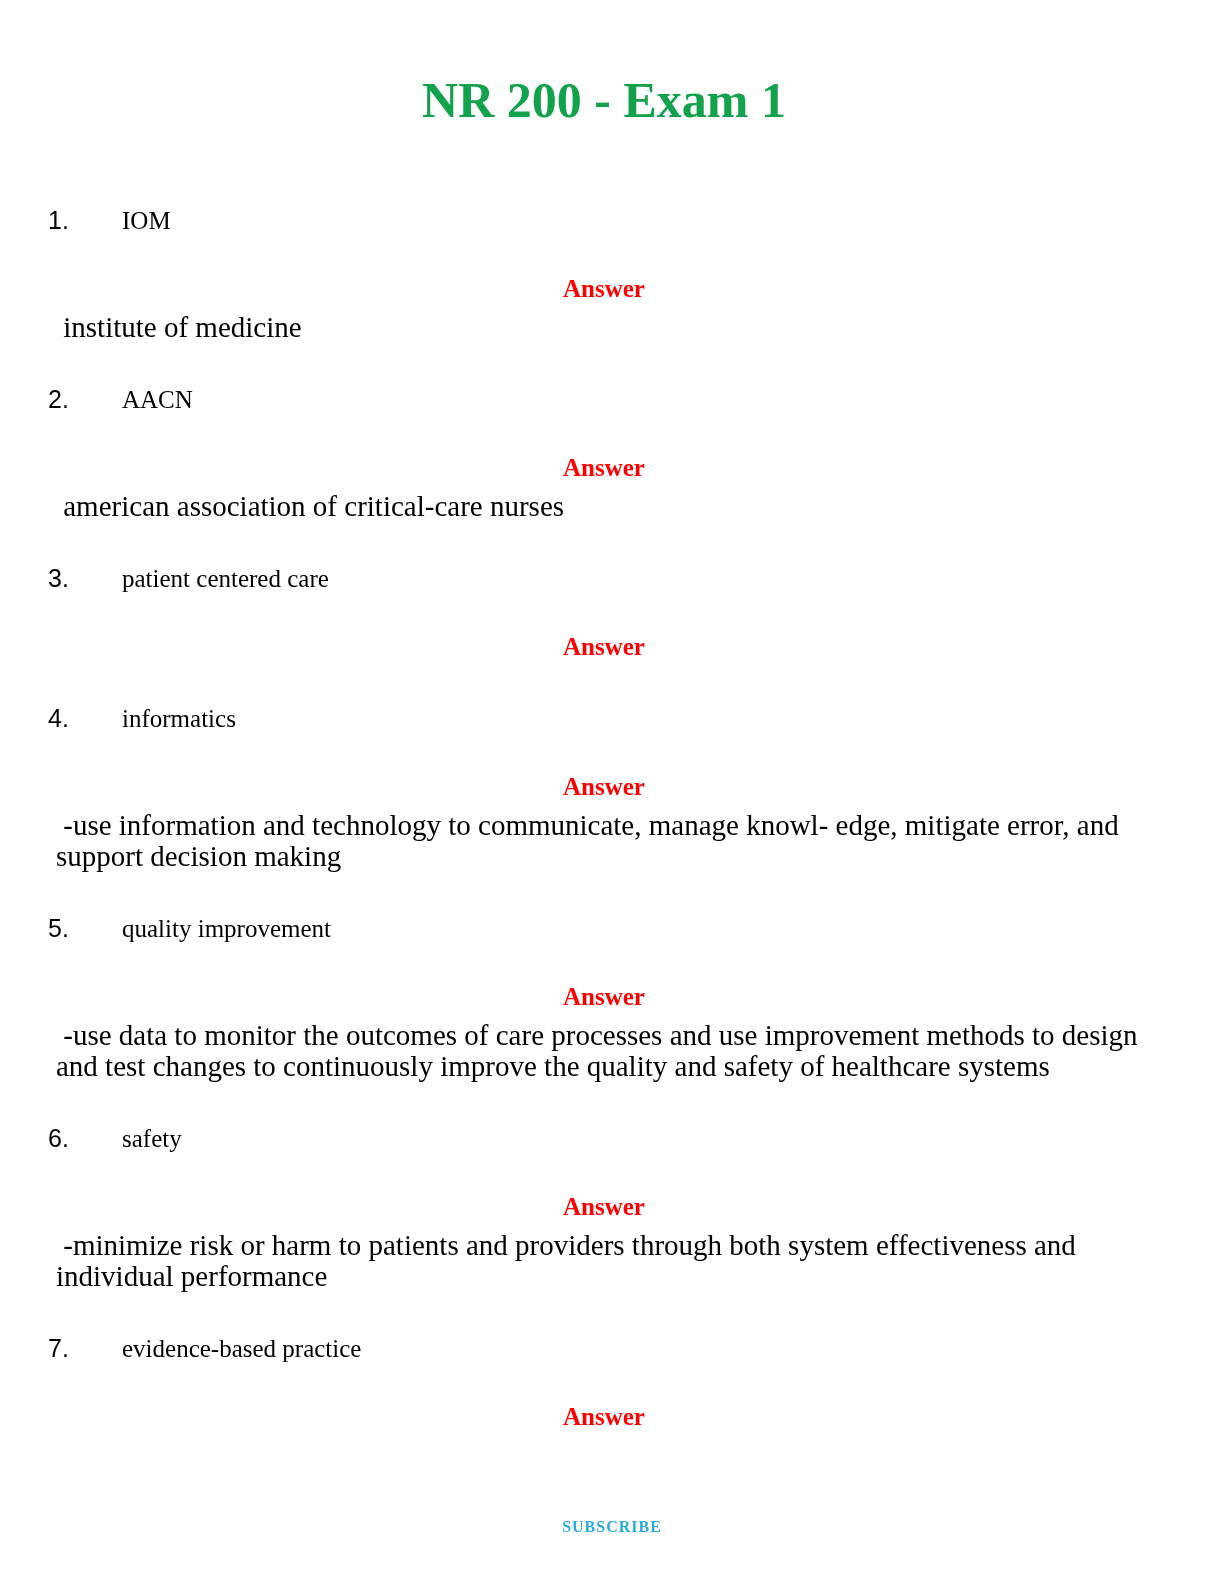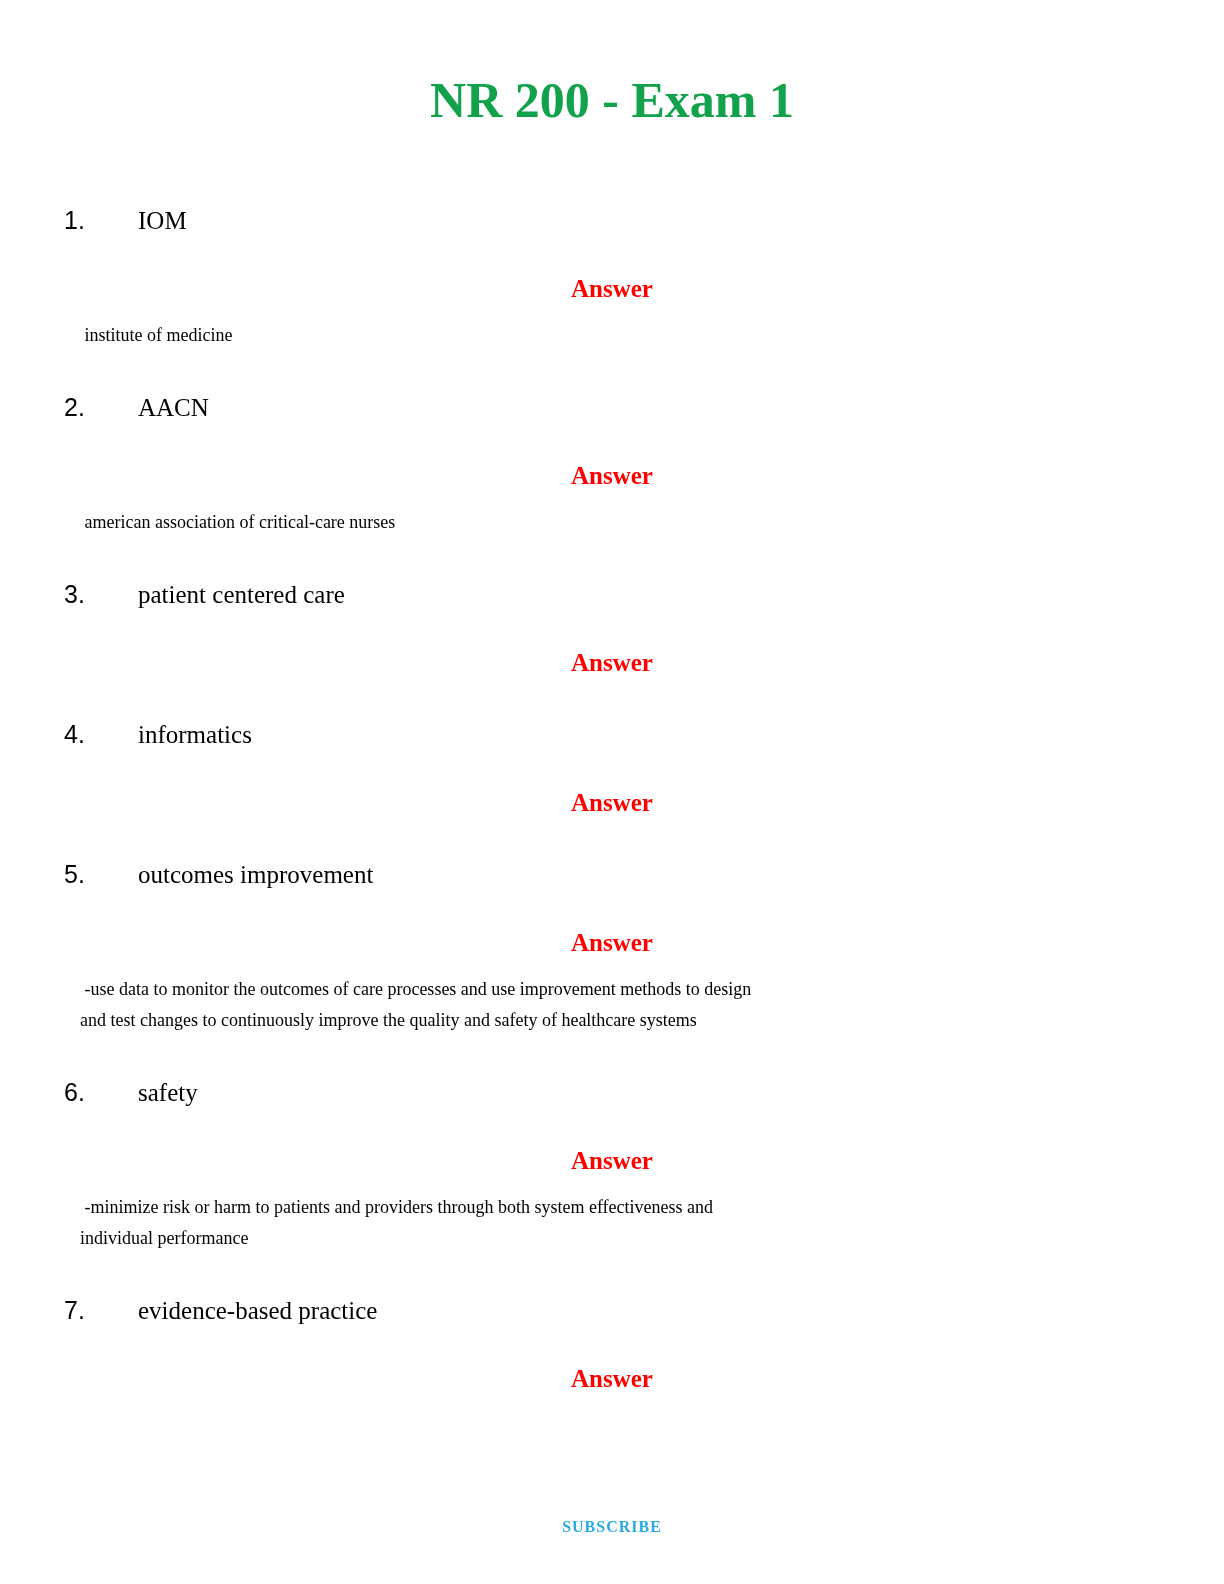--- a/index.html
+++ b/index.html
@@ -6,21 +6,21 @@
   body {
     width: 1224px;
     height: 1584px;
     background: #ffffff;
     color: #000000;
     font-family: "Liberation Serif", serif;
     position: relative;
     overflow: hidden;
   }
   .page {
-    padding: 72px 64px 0 64px;
+    padding: 72px 64px 0 48px;
   }
   .doc-title {
     margin: 0;
     text-align: center;
     font-family: "Liberation Serif", serif;
     font-weight: bold;
     font-size: 50px;
     line-height: 56px;
   }
   .qa-list { margin-top: 76px; }
@@ -42,22 +42,22 @@
     font-family: "Liberation Serif", serif;
     margin-left: 29px;
   }
   .answer-label {
     font-weight: bold;
     font-size: 25px;
     line-height: 31px;
     text-align: center;
   }
   .answer-text {
-    margin: 16px;
-    font-size: 18px;
+    margin: 8px;
+    font-size: 29px;
     line-height: 31px;
     white-space: pre-wrap;
   }
   .subscribe {
     position: absolute;
     top: 1518px;
     left: 0;
     width: 100%;
     text-align: center;
     font-family: "Liberation Serif", serif;
@@ -99,26 +99,28 @@
     </div>
     <div class="answer-label" style="color: rgb(255, 0, 0);">Answer</div>
   </div>
 
   <div class="qa-item">
     <div class="qa-question">
       <span class="q-num">4.</span>
       <span class="q-text">informatics</span>
     </div>
     <div class="answer-label" style="color: rgb(255, 0, 0);">Answer</div>
+    <div class="answer-text"> -use information and technology to communicate, manage knowl- edge, mitigate error, and
+support decision making</div>
   </div>
 
   <div class="qa-item">
     <div class="qa-question">
       <span class="q-num">5.</span>
-      <span class="q-text">outcomes improvement</span>
+      <span class="q-text">quality improvement</span>
     </div>
     <div class="answer-label" style="color: rgb(255, 0, 0);">Answer</div>
     <div class="answer-text"> -use data to monitor the outcomes of care processes and use improvement methods to design
 and test changes to continuously improve the quality and safety of healthcare systems</div>
   </div>
 
   <div class="qa-item">
     <div class="qa-question">
       <span class="q-num">6.</span>
       <span class="q-text">safety</span>

